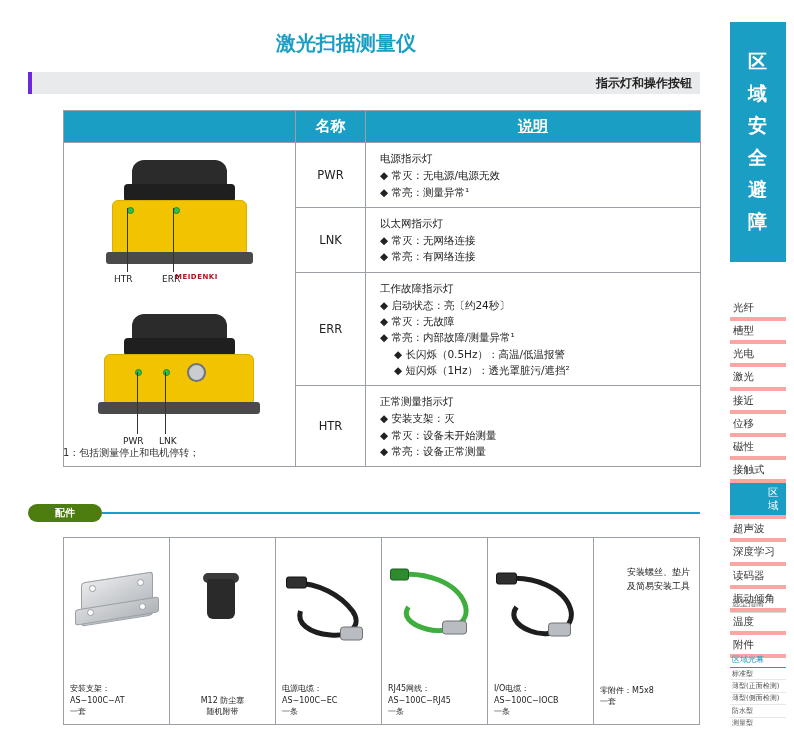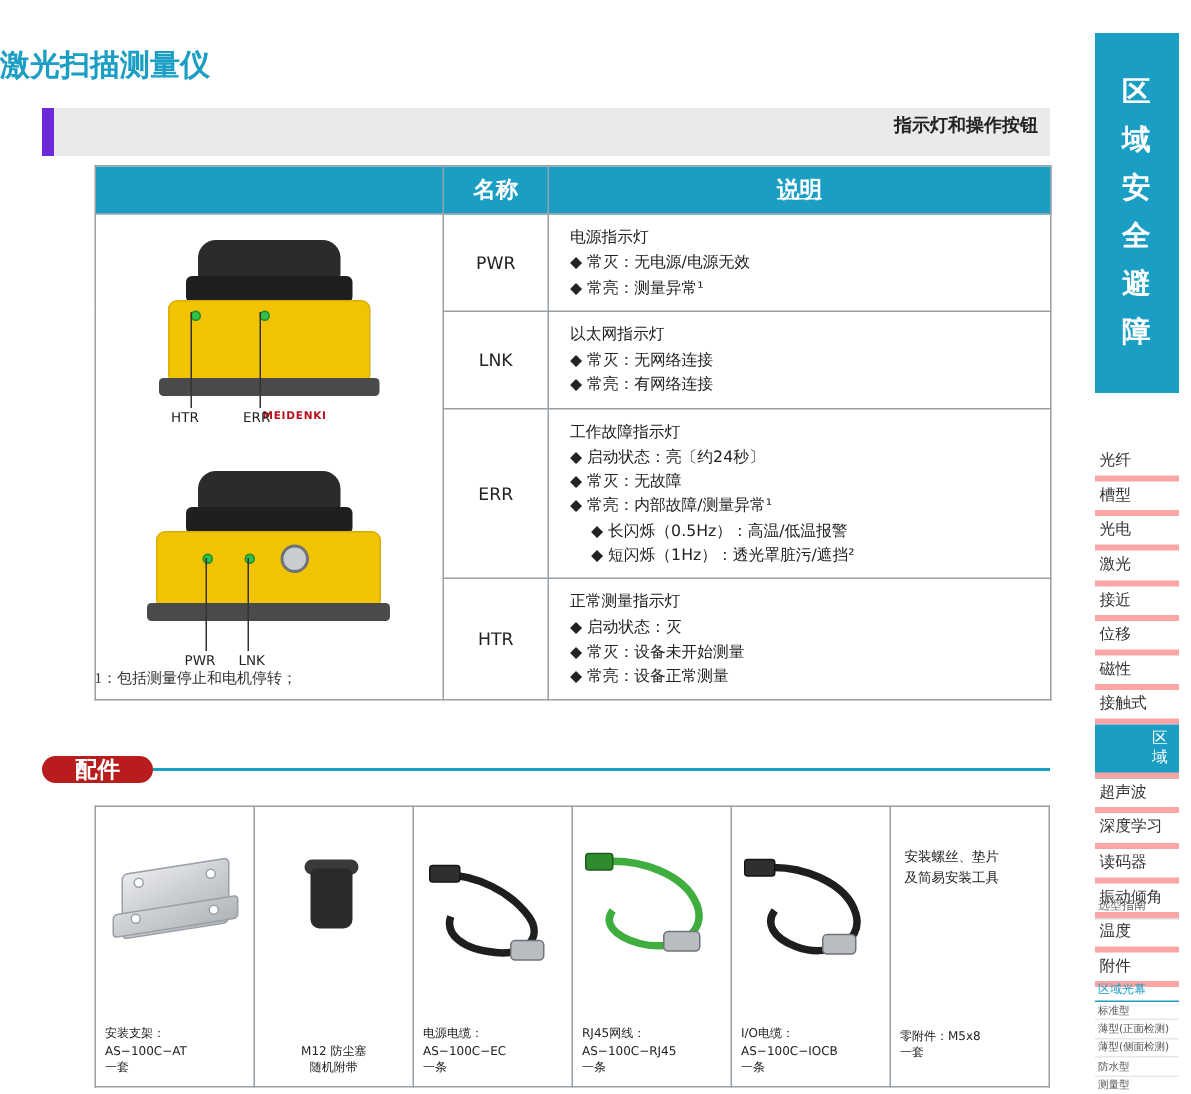--- a/index.html
+++ b/index.html
@@ -69,30 +69,30 @@
     font-size: 7px; color: #555555;
     padding: 1.5px 0 1.5px 2px;
     border-bottom: 1px solid #e8e8e8;
     line-height: 1.2;
     white-space: nowrap; overflow: hidden;
   }
 
   
   .doc-title {
     position: absolute; left: 0; top: 30px;
-    width: 700px; text-align: left;
+    width: 700px; text-align: center;
     font-size: 20px; font-weight: bold;
     color: #1a9ec4;
     padding-right: 8px;
   }
   .section-bar {
     position: absolute; left: 28px; top: 72px;
-    width: 672px; height: 32px;
+    width: 672px; height: 22px;
     background: #e9eaec;
-    border-left: 8px solid #6d28d9;
+    border-left: 4px solid #6d28d9;
   }
   .section-bar .label {
     position: absolute; right: 8px; top: 3px;
     font-size: 12px; font-weight: bold;
     color: #222222;
   }
 
   
   .main-table {
     position: absolute; left: 63px; top: 110px;
@@ -186,33 +186,33 @@
   }
   .port {
     position: absolute; width: 19px; height: 19px;
     border-radius: 50%; background: #c9cdd2;
     border: 2px solid #6f7378;
   }
 
   
   .notes {
     position: absolute; left: 63px; top: 444px;
-    font-size: 10px; color: #333333; line-height: 1.8; font-family: Liberation Serif, serif;
+    font-size: 10px; color: #333333; line-height: 1.8;
   }
 
   
   .acc-bar {
     position: absolute; left: 28px; top: 504px;
     width: 672px; height: 18px;
   }
   .acc-pill {
     position: absolute; left: 0; top: 0;
     width: 74px; height: 18px;
-    background: #b91c1c; color: #ffffff;
-    font-size: 15px; font-weight: bold;
+    background: #4d7c0f; color: #ffffff;
+    font-size: 10px; font-weight: bold;
     border-radius: 9px;
     display: flex; align-items: center; justify-content: center;
   }
   .acc-line {
     position: absolute; left: 74px; top: 8px;
     width: 598px; height: 2px; background: #1a9ec4;
   }
 
   .acc-table {
     position: absolute; left: 63px; top: 537px;
@@ -227,21 +227,21 @@
   }
   .acc-cell { position: relative; height: 174px; }
   .acc-art { position: relative; height: 120px; margin-top: 10px; }
   .acc-cap {
     position: absolute; left: 5px; right: 5px; bottom: 5px;
     font-size: 8px; color: #222222; line-height: 1.45;
   }
   .acc-text-only {
     padding: 26px 8px 0 8px;
     font-size: 9px; color: #222222; line-height: 1.6;
-    text-align: left;
+    text-align: right;
   }
 
   
   .art { position: absolute; }
   .bracket-main {
     left: 16px; top: 28px; width: 72px; height: 44px;
     background: linear-gradient(160deg,#e9eaec 0%,#c6c9cd 55%,#aeb2b6 100%);
     border: 1px solid #9aa0a6; border-radius: 4px;
     transform: skewY(-9deg);
   }
@@ -338,21 +338,21 @@
           <div class="li">◆ 常灭：无故障</div>
           <div class="li">◆ 常亮：内部故障/测量异常¹</div>
           <div class="li ind">◆ 长闪烁（0.5Hz）：高温/低温报警</div>
           <div class="li ind">◆ 短闪烁（1Hz）：透光罩脏污/遮挡²</div>
         </td>
       </tr>
       <tr>
         <td class="name-cell">HTR</td>
         <td class="desc-cell">
           <div class="dt">正常测量指示灯</div>
-          <div class="li">◆ 启动状态：灭</div>
+          <div class="li">◆ 安装支架：灭</div>
           <div class="li">◆ 常灭：设备未开始测量</div>
           <div class="li">◆ 常亮：设备正常测量</div>
         </td>
       </tr>
     </tbody>
   </table>
 
   <div class="notes">
     <div>1：包括测量停止和电机停转；</div>
   </div>

